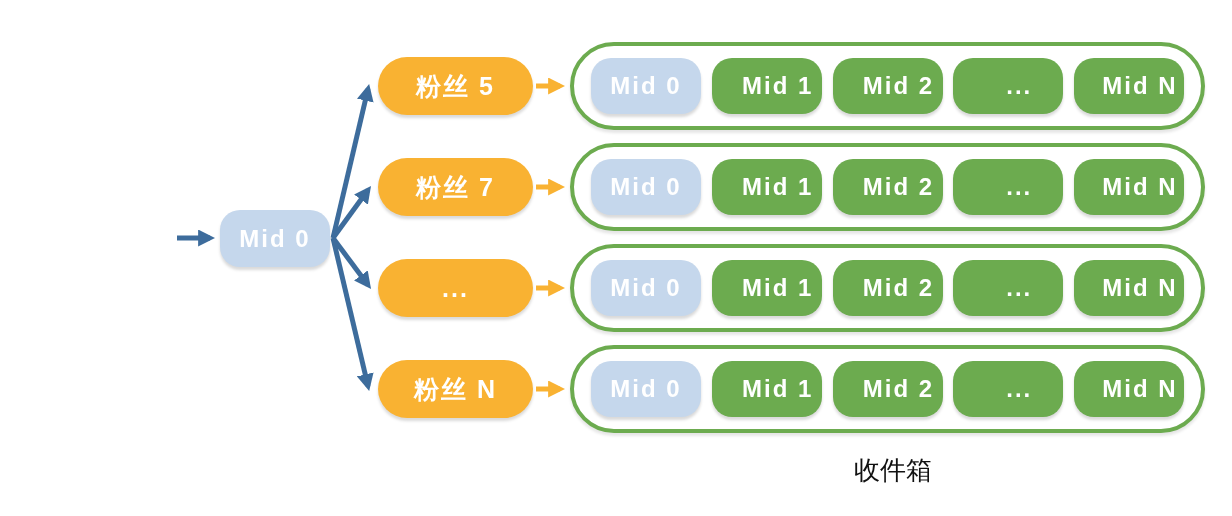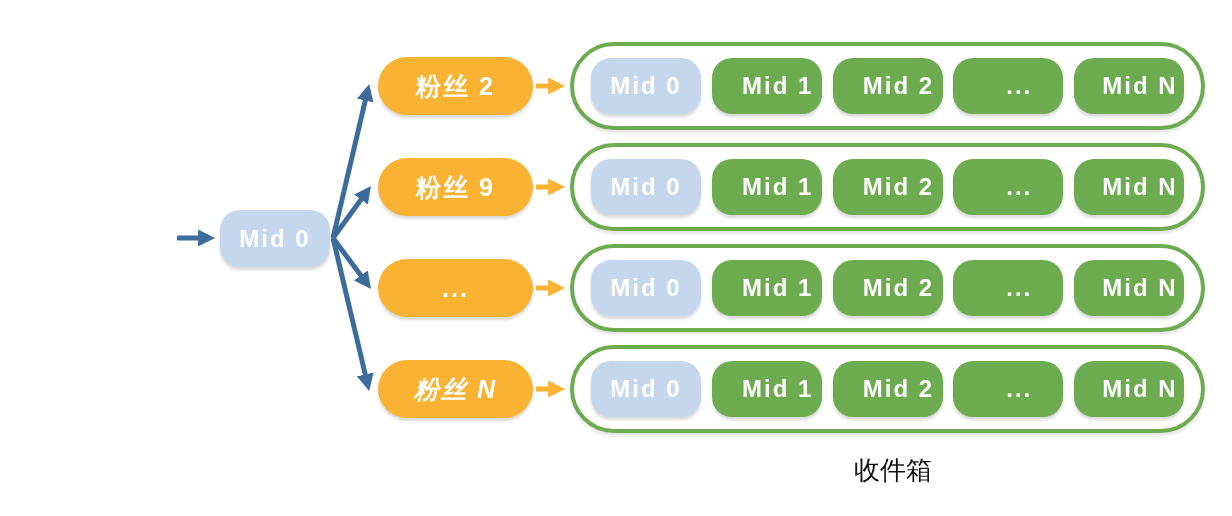--- a/index.html
+++ b/index.html
@@ -114,24 +114,24 @@
         <line x1="536" y1="187" x2="560" y2="187" stroke="#F9B232" stroke-width="5" marker-end="url(#mOrange)"></line>
         <line x1="536" y1="288" x2="560" y2="288" stroke="#F9B232" stroke-width="5" marker-end="url(#mOrange)"></line>
         <line x1="536" y1="389" x2="560" y2="389" stroke="#F9B232" stroke-width="5" marker-end="url(#mOrange)"></line>
       </g>
   </svg>
 
 
   <div class="node mid0">Mid 0</div>
 
   <div>
-      <div class="node fan" style="top: 57px;">粉丝 2</div>
-      <div class="node fan" style="top: 158px;">粉丝 9</div>
+      <div class="node fan" style="top: 57px;">粉丝 5</div>
+      <div class="node fan" style="top: 158px;">粉丝 7</div>
       <div class="node fan" style="top: 259px;">...</div>
-      <div class="node fan" style="top: 360px; font-style: italic;">粉丝 N</div>
+      <div class="node fan" style="top: 360px;">粉丝 N</div>
     </div>
 
   <div>
       <div class="inbox-row" style="top: 42px;">
         <div class="inbox-pill self">Mid 0</div>
         <div class="inbox-pill fanout">Mid 1</div>
         <div class="inbox-pill fanout">Mid 2</div>
         <div class="inbox-pill fanout">...</div>
         <div class="inbox-pill fanout">Mid N</div>
       </div>

